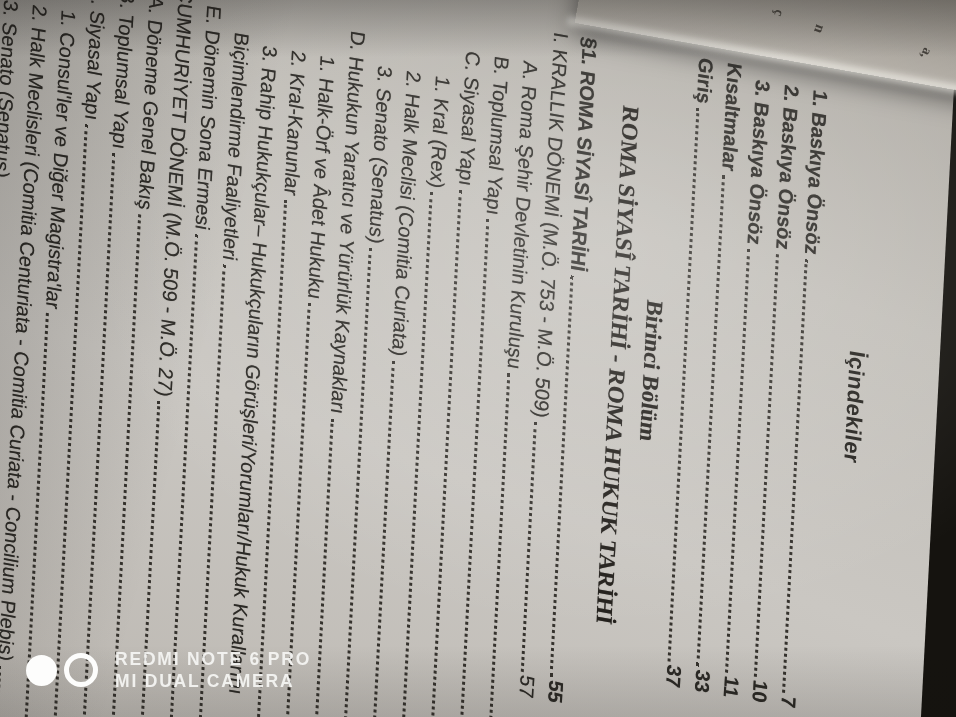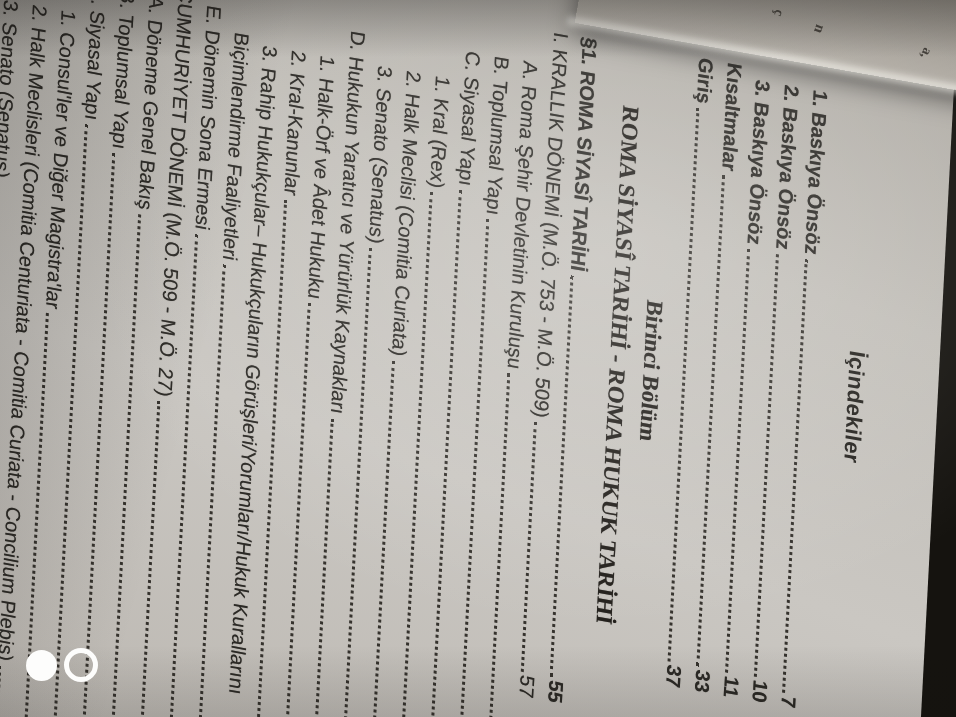--- a/index.html
+++ b/index.html
@@ -250,14 +250,16 @@
   </div>
     </div>
 </div>
 
 <div class="overlay"></div>
 
 <div class="watermark">
   <div class="wm-circle-filled"></div>
   <div class="wm-circle-ring"></div>
   <div class="wm-text">
+    <div>REDMI NOTE 6 PRO</div>
+    <div>MI DUAL CAMERA</div>
   </div>
 </div>
 
 </body></html>

